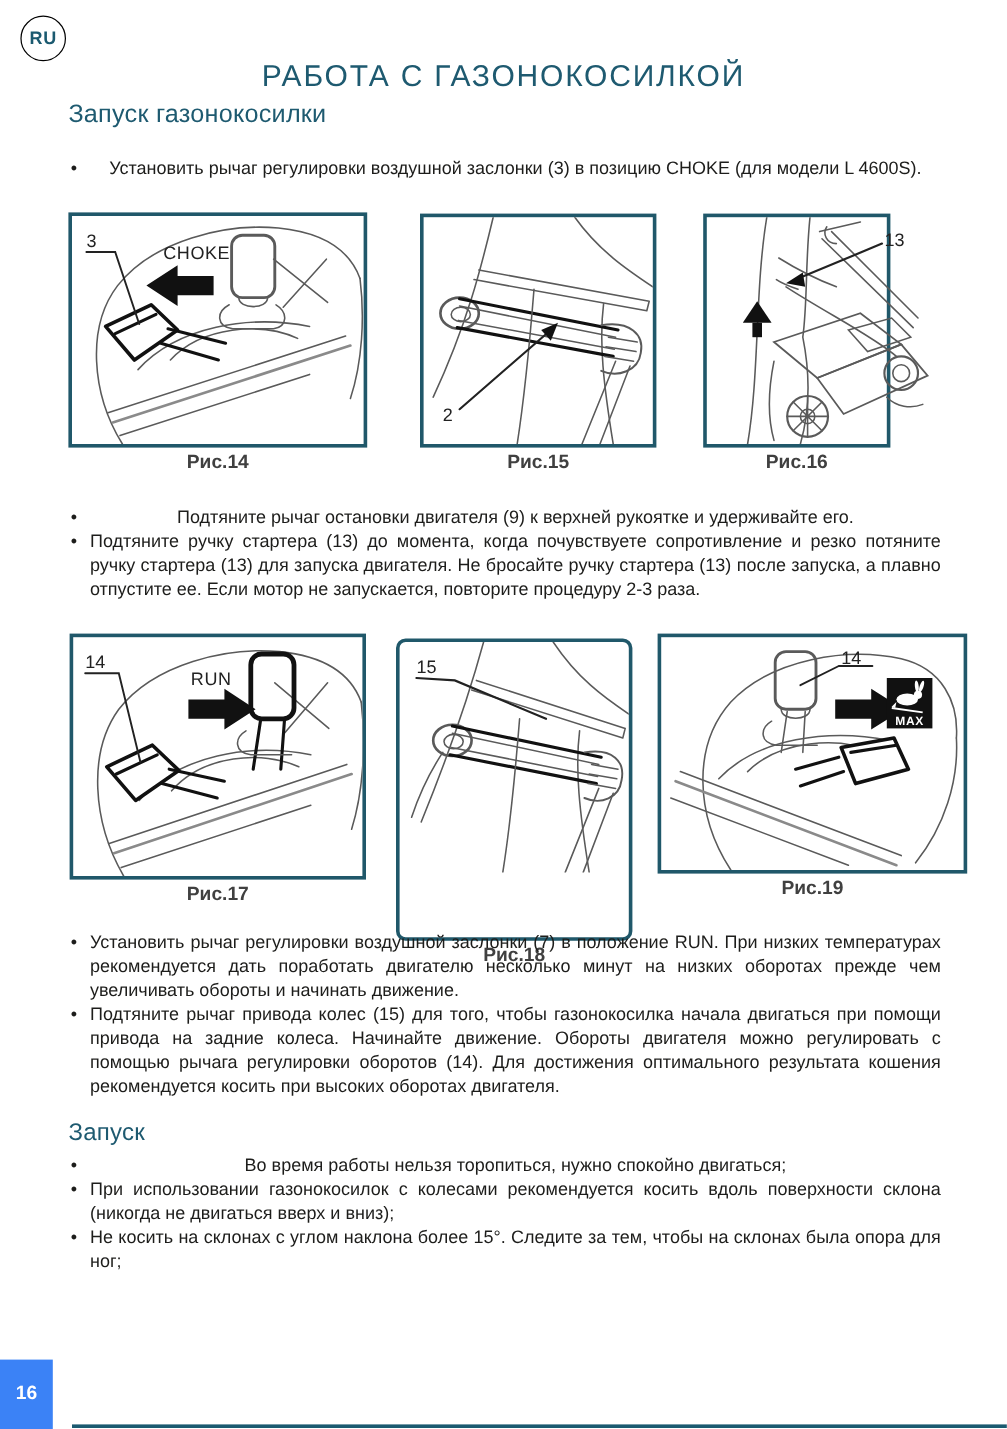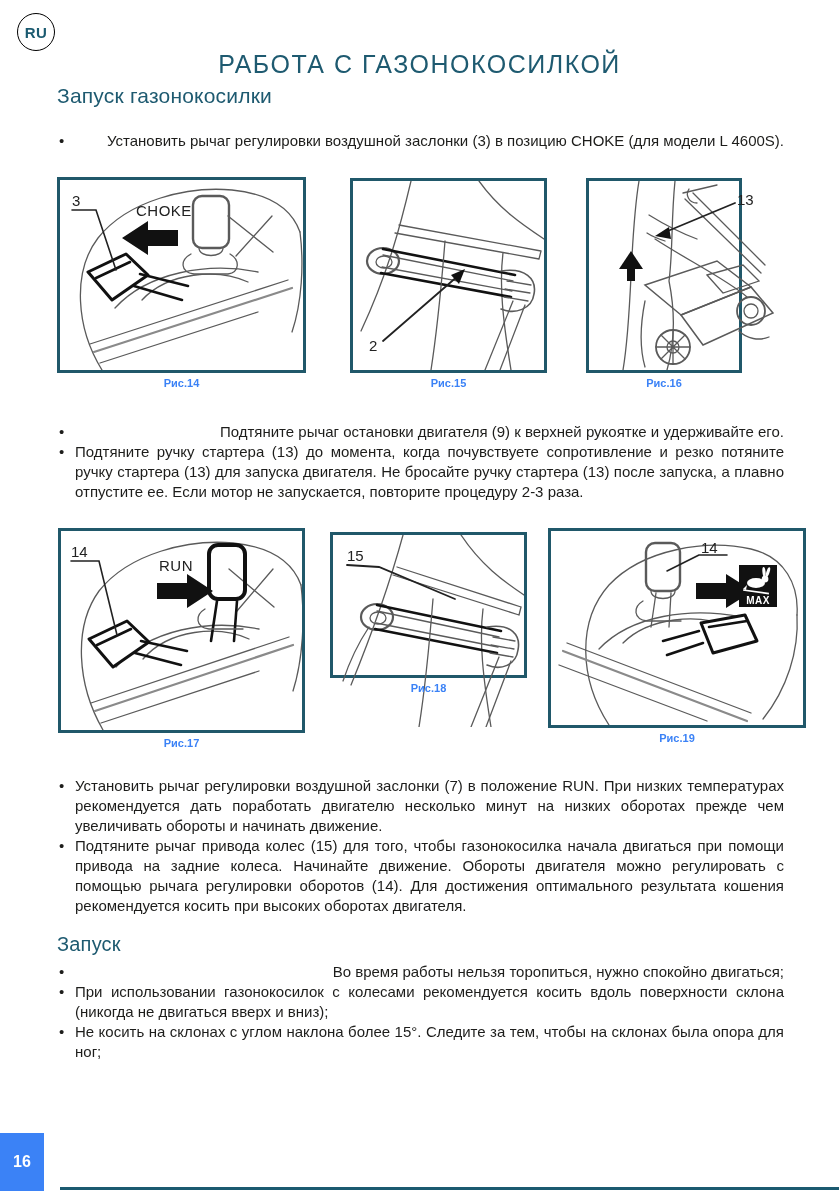--- a/index.html
+++ b/index.html
@@ -21,26 +21,26 @@
   }
   .section-heading{
     left:57px;color:#1e5a70;font-size:21px;font-weight:500;letter-spacing:.2px;
   }
   .h-start{top:84px;}
   .h-mow{top:933px;font-size:20px;}
   
   .bullets{left:57px;width:727px;font-size:15px;line-height:20px;}
   .b-item{position:relative;padding-left:18px;text-align:justify;}
   .b-item::before{content:"\2022";position:absolute;left:2px;top:0;}
-  .b-item.single{text-align:right;}
+  .b-item.single{text-align:center;}
   
   .fig{position:absolute;}
   .fig-frame{border:3px solid #20586a;background:#fff;box-sizing:border-box;}
   .fig-caption{
-    text-align:center;font-weight:bold;font-size:11px;color:#3b82f6;margin-top:4px;
+    text-align:center;font-weight:bold;font-size:16px;color:#404040;margin-top:4px;
   }
   svg{display:block;}
   .sk{fill:none;stroke:#5a5a5a;stroke-width:1.3;stroke-linecap:round;}
   .sk2{fill:none;stroke:#8a8a8a;stroke-width:2.2;stroke-linecap:round;}
   .bold-line{fill:none;stroke:#111;stroke-width:2.6;stroke-linecap:round;}
   .knob{fill:#fff;stroke:#111;stroke-width:3;stroke-linejoin:round;}
   .arrow{fill:#111;}
   .fig-num{font-size:15px;fill:#222;}
   .fig-word{font-size:15px;fill:#222;letter-spacing:.5px;}
   
@@ -173,21 +173,21 @@
       <text class="fig-word" x="98" y="40">RUN</text>
       <polygon class="arrow" points="96,52 126,52 126,43 152,60 126,77 126,68 96,68"></polygon>
       <text class="fig-num" x="10" y="26">14</text>
       <path class="sk" d="M10,30 L38,30 L56,104" style="stroke:#222;stroke-width:1.6"></path>
     </svg>
   </div>
   <div class="fig-caption">Рис.17</div>
 </div>
 
 <div class="fig" style="left:330px;top:532px;">
-  <div class="fig-frame" style="width:197px;height:146px;">
+  <div class="fig-frame" style="width:197px;height:252px;border-radius:8px;">
     <svg width="191" height="192" viewBox="0 0 191 192">
       <path class="sk" d="M70,0 C58,44 40,96 18,150"></path>
       <path class="sk" d="M128,0 C148,30 170,46 191,60"></path>
       <path class="sk" d="M158,192 C150,142 146,106 150,74"></path>
       <path class="sk" d="M60,40 L186,80 M64,32 L188,72 M186,80 L188,72"></path>
       <ellipse class="sk" cx="44" cy="82" rx="16" ry="13" style="stroke-width:2.2"></ellipse>
       <ellipse class="sk" cx="45" cy="83" rx="8" ry="6"></ellipse>
       <path class="bold-line" d="M44,70 L168,96"></path>
       <path class="bold-line" d="M42,94 L164,118"></path>
       <path class="sk" d="M44,76 L166,102 M43,88 L165,112"></path>

